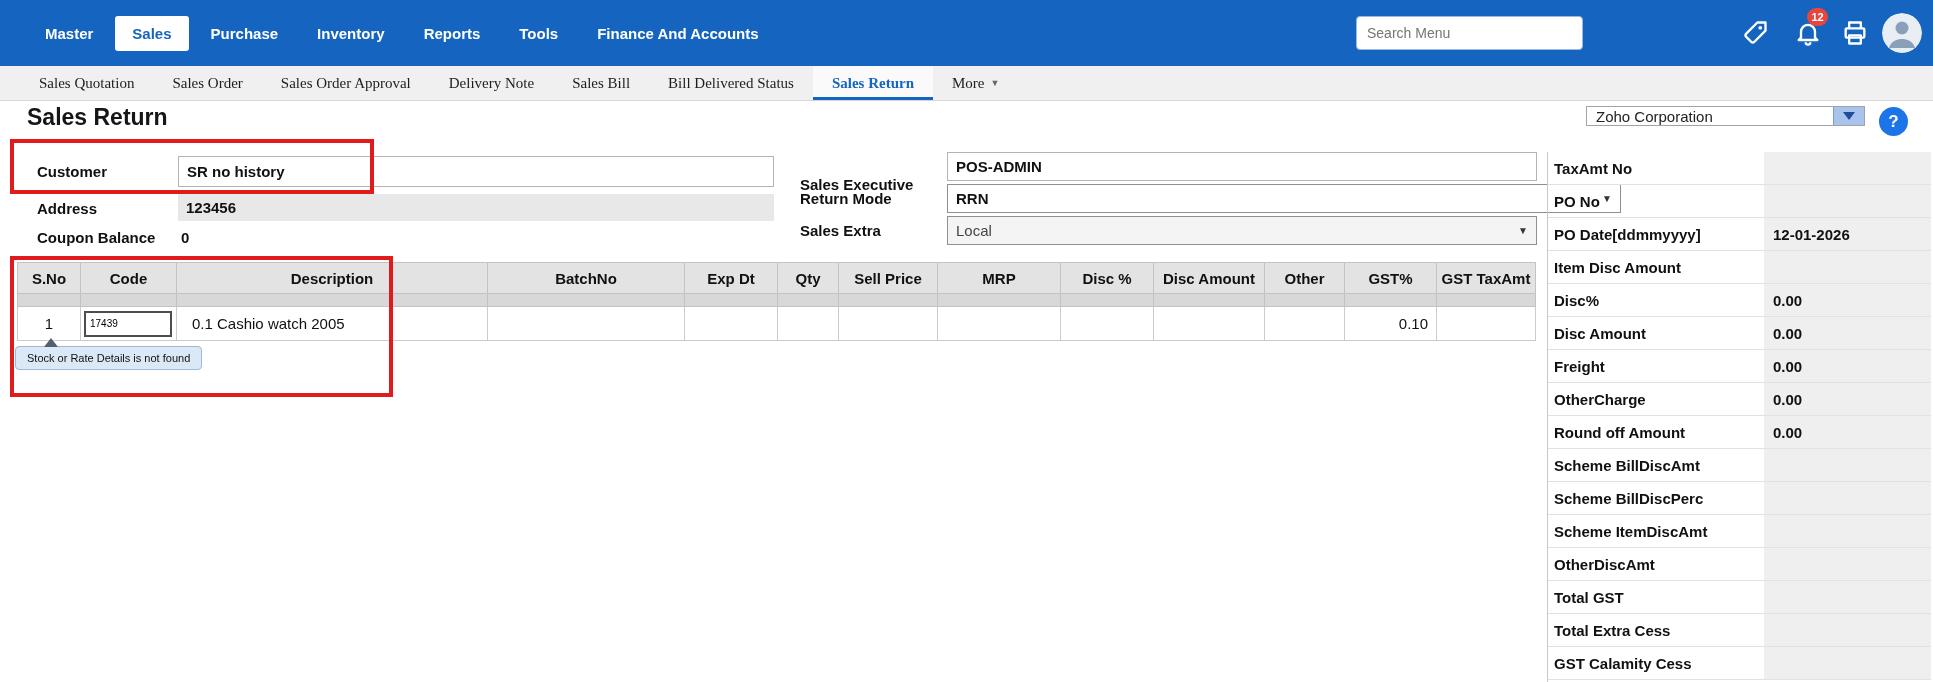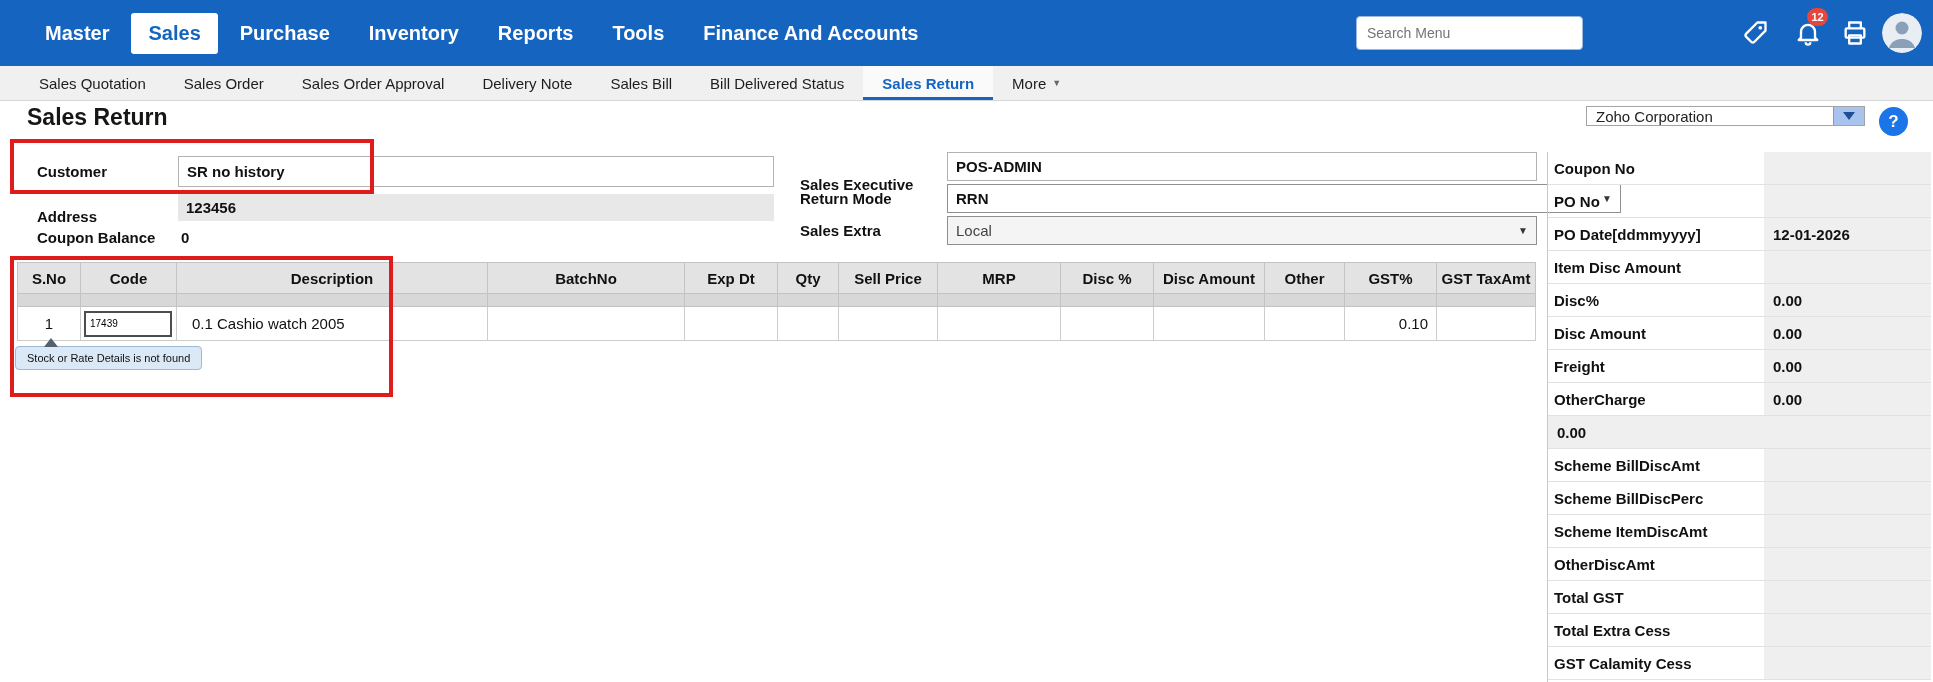--- a/index.html
+++ b/index.html
@@ -2,54 +2,54 @@
 <html><head>
 <meta charset="utf-8">
 <style>
   html,body{margin:0;padding:0;background:#fff;}
   #app{position:relative;width:1933px;height:682px;background:#fff;overflow:hidden;
        font-family:"Liberation Sans", sans-serif;color:#111;}
 
   
   .topbar{position:absolute;left:0;top:0;width:100%;height:66px;background:#1565c0;}
   .menu{display:flex;align-items:center;height:100%;padding-left:28px;gap:5px;}
-  .menu-item{padding:9px 17px;border-radius:3px;color:#fff;font-size:20px;font-weight:700;cursor:pointer;white-space:nowrap;}
+  .menu-item{padding:9px 17px;border-radius:3px;color:#fff;font-size:15px;font-weight:700;cursor:pointer;white-space:nowrap;}
   .menu-item.active{background:#fff;color:#1565c0;}
   .search{position:absolute;left:1356px;top:16px;width:227px;height:34px;border:1px solid #9bb8dd;border-radius:4px;
           padding:0 10px;font-size:14px;box-sizing:border-box;font-family:inherit;color:#333;}
   .icon-btn{position:absolute;top:19px;width:28px;height:28px;cursor:pointer;}
   #icon-tag{left:1741px;}
   #icon-bell{left:1794px;}
   #icon-printer{left:1841px;}
   .badge{position:absolute;left:13px;top:-11px;min-width:21px;height:18px;background:#e8453c;border-radius:10px;
          color:#fff;font-size:11px;font-weight:700;display:flex;align-items:center;justify-content:center;
          padding:0 4px;box-sizing:border-box;}
   .avatar{position:absolute;left:1882px;top:13px;width:40px;height:40px;border-radius:50%;overflow:hidden;cursor:pointer;}
 
   
   .subnav{position:absolute;left:0;top:66px;width:100%;height:35px;background:#f0f0f0;border-bottom:1px solid #d7d7d7;
-          display:flex;align-items:center;padding-left:20px;box-sizing:border-box;}
+          display:flex;align-items:center;padding-left:20px;box-sizing:border-box;font-family:Liberation Serif, serif;}
   .subnav-item{height:100%;display:flex;align-items:center;padding:0 19px;font-size:15px;color:#1d1d1d;cursor:pointer;white-space:nowrap;}
   .subnav-item.active{color:#1565c0;font-weight:700;box-shadow:inset 0 -3px 0 #1565c0;background:#fafafa;}
   .more-caret{margin-left:6px;font-size:9px;color:#666;}
 
   
   .page-title{position:absolute;left:27px;top:104px;font-size:23px;font-weight:600;color:#161616;}
   .company{position:absolute;left:1586px;top:106px;width:279px;height:20px;border:1px solid #a3a3a3;background:#fff;
            display:flex;align-items:center;box-sizing:border-box;cursor:pointer;}
   .company-text{flex:1;padding-left:9px;font-size:15px;color:#222;}
   .company-arrow{width:30px;height:100%;background:#a9c3ef;border-left:1px solid #7d9cc8;display:flex;align-items:center;justify-content:center;}
   .company-arrow .tri{width:0;height:0;border-left:6px solid transparent;border-right:6px solid transparent;border-top:8px solid #1f4e96;}
   .help{position:absolute;left:1879px;top:107px;width:29px;height:29px;border-radius:50%;background:#1b74e8;color:#fff;
         font-size:17px;font-weight:700;display:flex;align-items:center;justify-content:center;cursor:pointer;}
 
   
   .lbl{position:absolute;font-size:15px;font-weight:700;color:#101010;white-space:nowrap;}
   #lbl-customer{left:37px;top:163px;}
-  #lbl-address{left:37px;top:208px;text-align:center;}
+  #lbl-address{left:37px;top:200px;text-align:center;}
   #lbl-coupon{left:37px;top:229px;}
   #lbl-salesexec{left:800px;top:176px;}
   #lbl-returnmode{left:800px;top:190px;}
   #lbl-salestype{left:800px;top:222px;}
   .txt-input{position:absolute;border:1px solid #b3b3b3;box-sizing:border-box;padding:0 8px;font-size:15px;
              font-weight:700;color:#111;font-family:inherit;background:#fff;}
   #input-customer{left:178px;top:156px;width:596px;height:31px;}
   #input-salesexec{left:947px;top:152px;width:590px;height:29px;}
   #strip-address{position:absolute;left:178px;top:194px;width:596px;height:27px;background:#e8e8e8;line-height:27px;
                  padding-left:8px;font-weight:700;font-size:15px;box-sizing:border-box;}
@@ -183,21 +183,21 @@
   </div>
 
   <div class="lbl" id="lbl-salestype">Sales Extra</div>
   <div class="fake-select" id="select-salestype">
     <span>Local</span>
     <span class="sel-caret">▼</span>
   </div>
 
   <div id="summary">
     <div class="sum-row">
-        <div class="sum-label">Coupon No</div>
+        <div class="sum-label">TaxAmt No</div>
         <div class="sum-value"></div>
       </div>
     <div class="sum-row">
         <div class="sum-label">PO No</div>
         <div class="sum-value"></div>
       </div>
     <div class="sum-row">
         <div class="sum-label">PO Date[ddmmyyyy]</div>
         <div class="sum-value">12-01-2026</div>
       </div>
@@ -215,20 +215,21 @@
       </div>
     <div class="sum-row">
         <div class="sum-label">Freight</div>
         <div class="sum-value">0.00</div>
       </div>
     <div class="sum-row">
         <div class="sum-label">OtherCharge</div>
         <div class="sum-value">0.00</div>
       </div>
     <div class="sum-row">
+        <div class="sum-label">Round off Amount</div>
         <div class="sum-value">0.00</div>
       </div>
     <div class="sum-row">
         <div class="sum-label">Scheme BillDiscAmt</div>
         <div class="sum-value"></div>
       </div>
     <div class="sum-row">
         <div class="sum-label">Scheme BillDiscPerc</div>
         <div class="sum-value"></div>
       </div>

